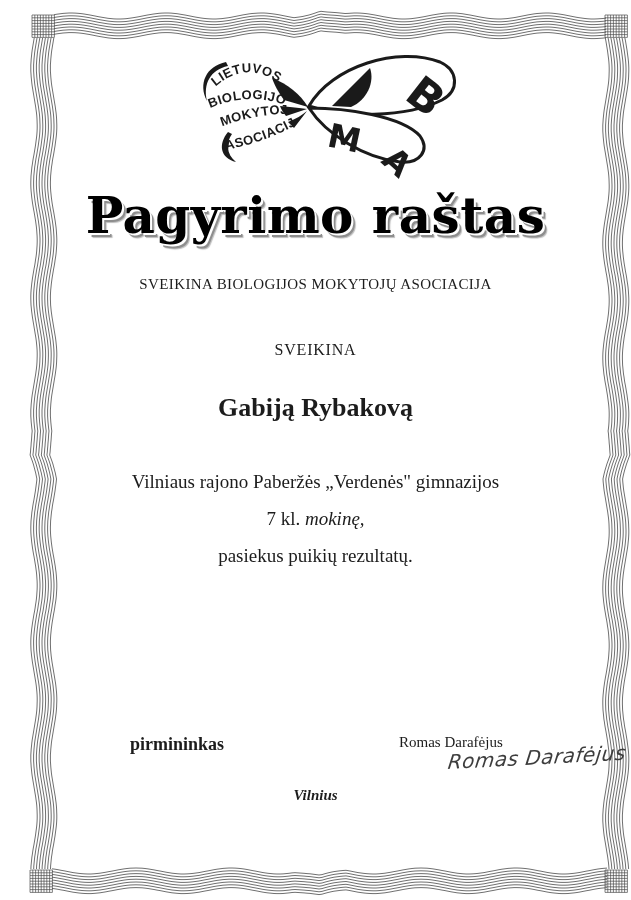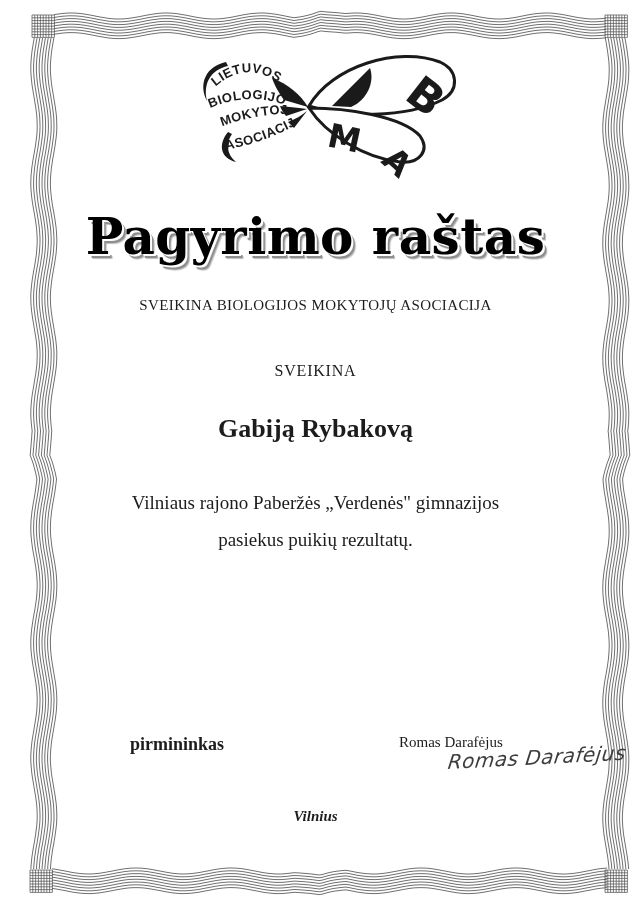--- a/index.html
+++ b/index.html
@@ -2,21 +2,21 @@
 <html><head>
 <meta charset="utf-8">
 <style>
   html,body{margin:0;padding:0;background:#fff;}
   #page{
     position:relative;width:631px;height:900px;background:#ffffff;
     font-family:"Liberation Serif", serif;color:#1c1c1c;overflow:hidden;
   }
   #borderSvg{position:absolute;left:0;top:0;width:631px;height:900px;pointer-events:none;}
   .abs{position:absolute;}
-  .center{left:0;right:0;text-align:center;margin-top:21px;}
+  .center{left:0;right:0;text-align:center;}
 
   .logo{position:absolute;left:174px;top:48px;width:286px;height:136px;}
   .logo .wing{fill:#ffffff;stroke:#1a1a1a;stroke-width:3;}
   .logo .wl{font-family:"DejaVu Sans",sans-serif;font-weight:bold;fill:#1a1a1a;}
   .logo .arc{font-family:"Liberation Sans",sans-serif;font-weight:bold;font-size:13px;
              letter-spacing:0.5px;fill:#1a1a1a;}
   .logo .sw{fill:#1a1a1a;}
 
   .title{
     top:186px;font-family:"DejaVu Serif",serif;font-weight:bold;font-size:50px;
@@ -91,20 +91,21 @@
   <div class="abs center title">Pagyrimo raštas</div>
 
   <div class="abs center org">SVEIKINA BIOLOGIJOS MOKYTOJŲ ASOCIACIJA</div>
 
   <div class="abs center recipient">Gabiją Rybakovą</div>
 
   <div class="abs center greet">SVEIKINA</div>
 
   <div class="abs center bodyblock">
     <div>Vilniaus rajono Paberžės „Verdenės" gimnazijos</div>
+    <div><span>7 kl. </span><span class="it">mokinę,</span></div>
     <div>pasiekus puikių rezultatų.</div>
   </div>
 
   <div class="abs sigrole2">pirmininkas</div>
   <div class="abs signer">Romas Darafėjus</div>
   <div class="abs sigscript">Romas Darafėjus</div>
 
   <div class="abs center city">Vilnius</div>
 </div>
 

